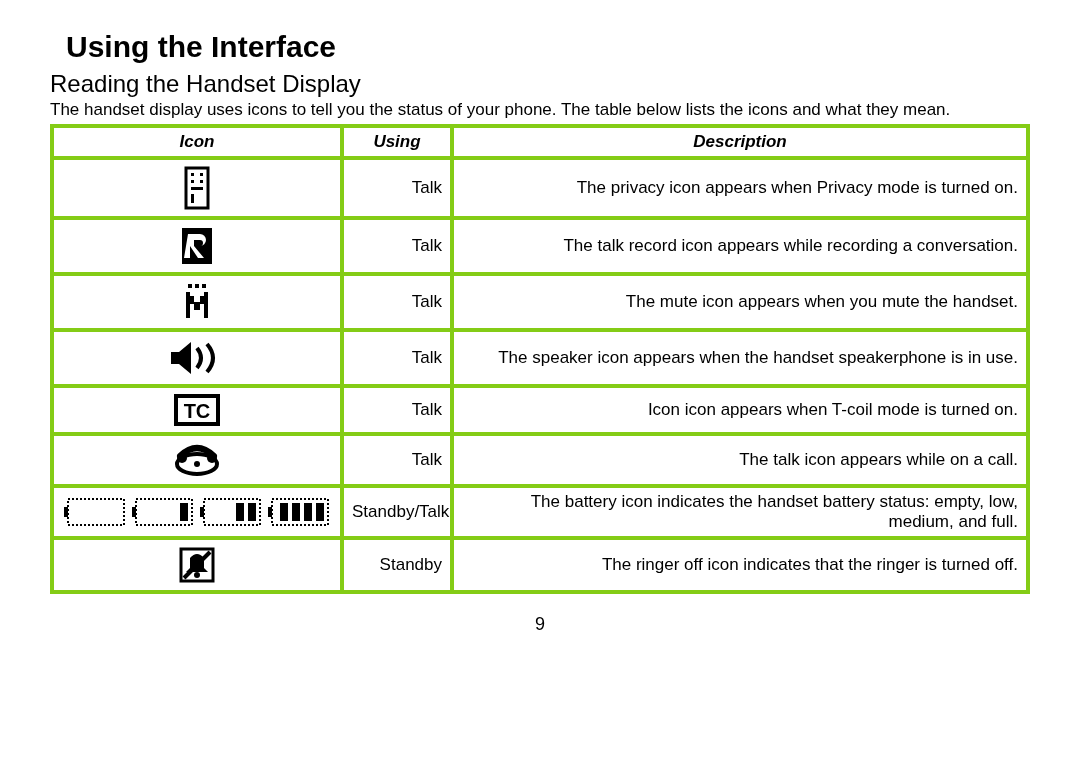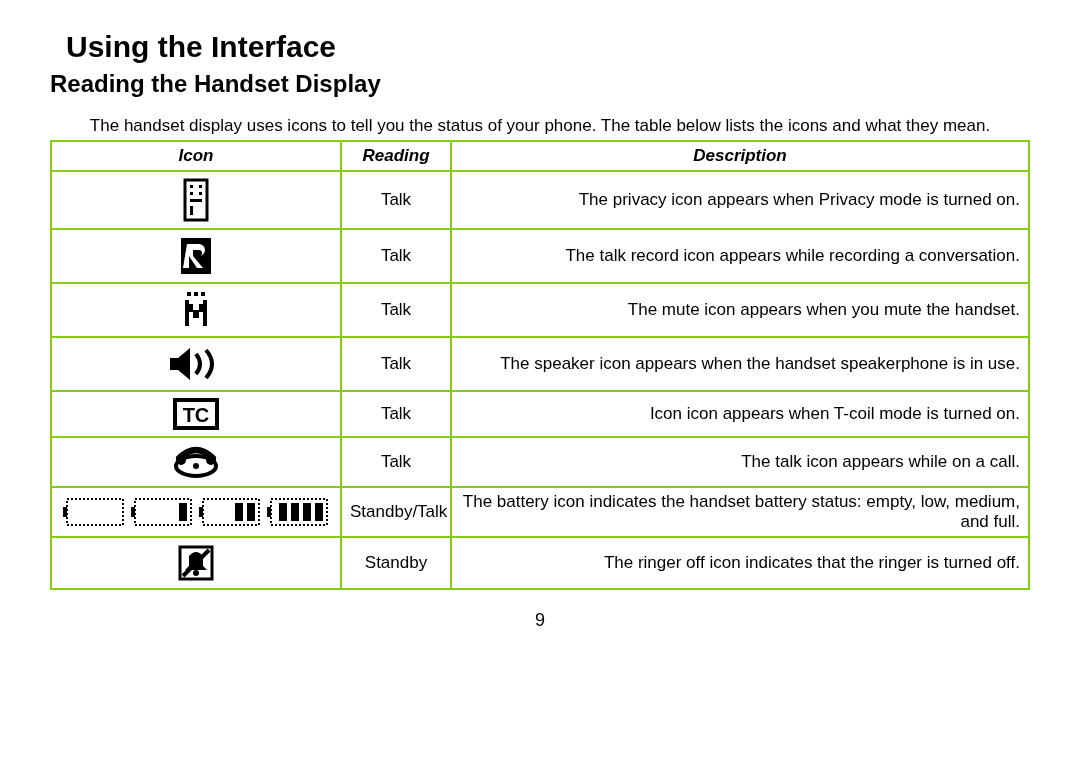--- a/index.html
+++ b/index.html
@@ -15,53 +15,52 @@
     padding: 30px 50px 10px 50px;
     box-sizing: border-box;
   }
   h1 {
     font-size: 30px;
     font-weight: bold;
     margin: 0 0 6px 16px;
   }
   h2 {
     font-size: 24px;
-    font-weight: bold;
-    margin: 0 0 18px 0;
+    font-weight: normal;
+    margin: 0 0 2px 0;
   }
   .intro {
     font-size: 17px;
     margin: 0 0 4px 0;
-    text-align: center;
   }
   table {
     border-collapse: collapse;
     width: 100%;
     table-layout: fixed;
   }
   th, td {
-    border: 2px solid #84cc16;
+    border: 4px solid #84cc16;
     padding: 4px 8px;
     font-size: 17px;
     text-align: left;
     vertical-align: middle;
   }
   th {
     font-weight: bold;
     font-style: italic;
     text-align: center;
   }
   col.icon-col   { width: 290px; }
   col.status-col { width: 110px; }
   col.desc-col   { width: auto; }
   td.icon-cell {
     text-align: center;
     padding: 6px 4px;
   }
-  td.status-cell { text-align: center; }
+  td.status-cell { text-align: right; }
   td.desc-cell   { text-align: right; }
   .page-number {
     text-align: center;
     font-size: 18px;
     margin-top: 20px;
   }
   
   .ico svg { display: block; margin: 0 auto; }
 </style>
 </head>
@@ -74,21 +73,21 @@
 
   <table>
     <colgroup>
       <col class="icon-col">
         <col class="status-col">
         <col class="desc-col">
     </colgroup>
     <thead>
       <tr>
         <th>Icon</th>
-        <th>Reading</th>
+        <th>Using</th>
         <th>Description</th>
       </tr>
     </thead>
     <tbody>
 
       <tr>
         <td class="icon-cell">
           <span class="ico">
             <svg width="26" height="44" viewBox="0 0 26 44">
               <rect x="2" y="2" width="22" height="40" fill="none" stroke="#000" stroke-width="3"></rect>

